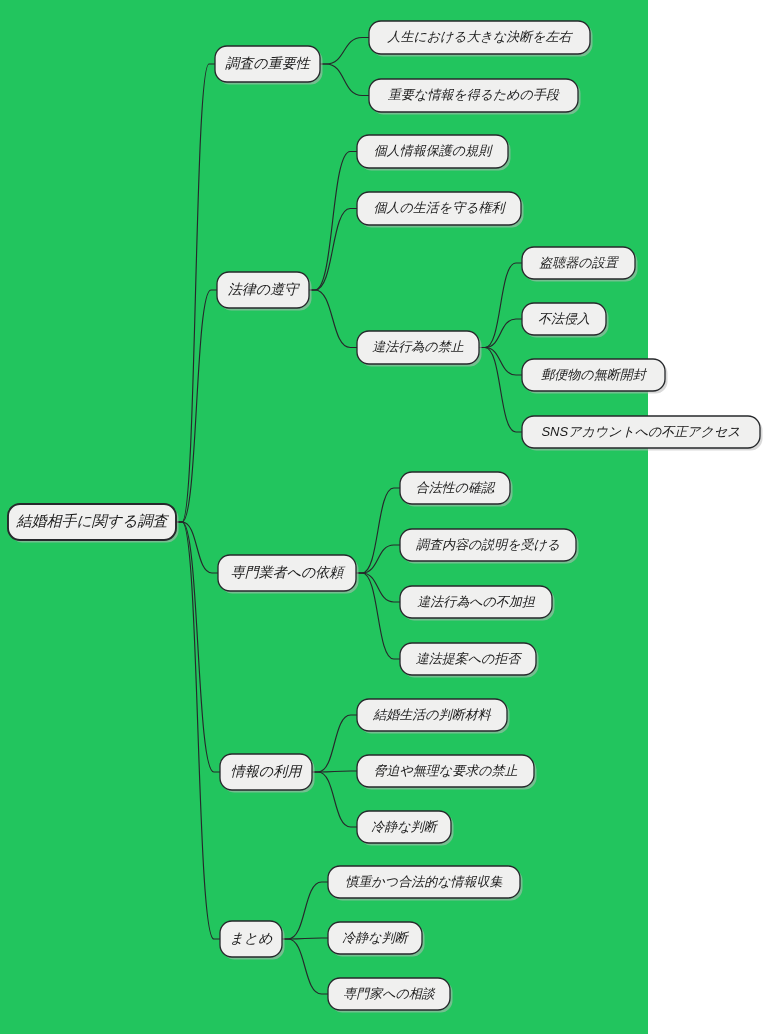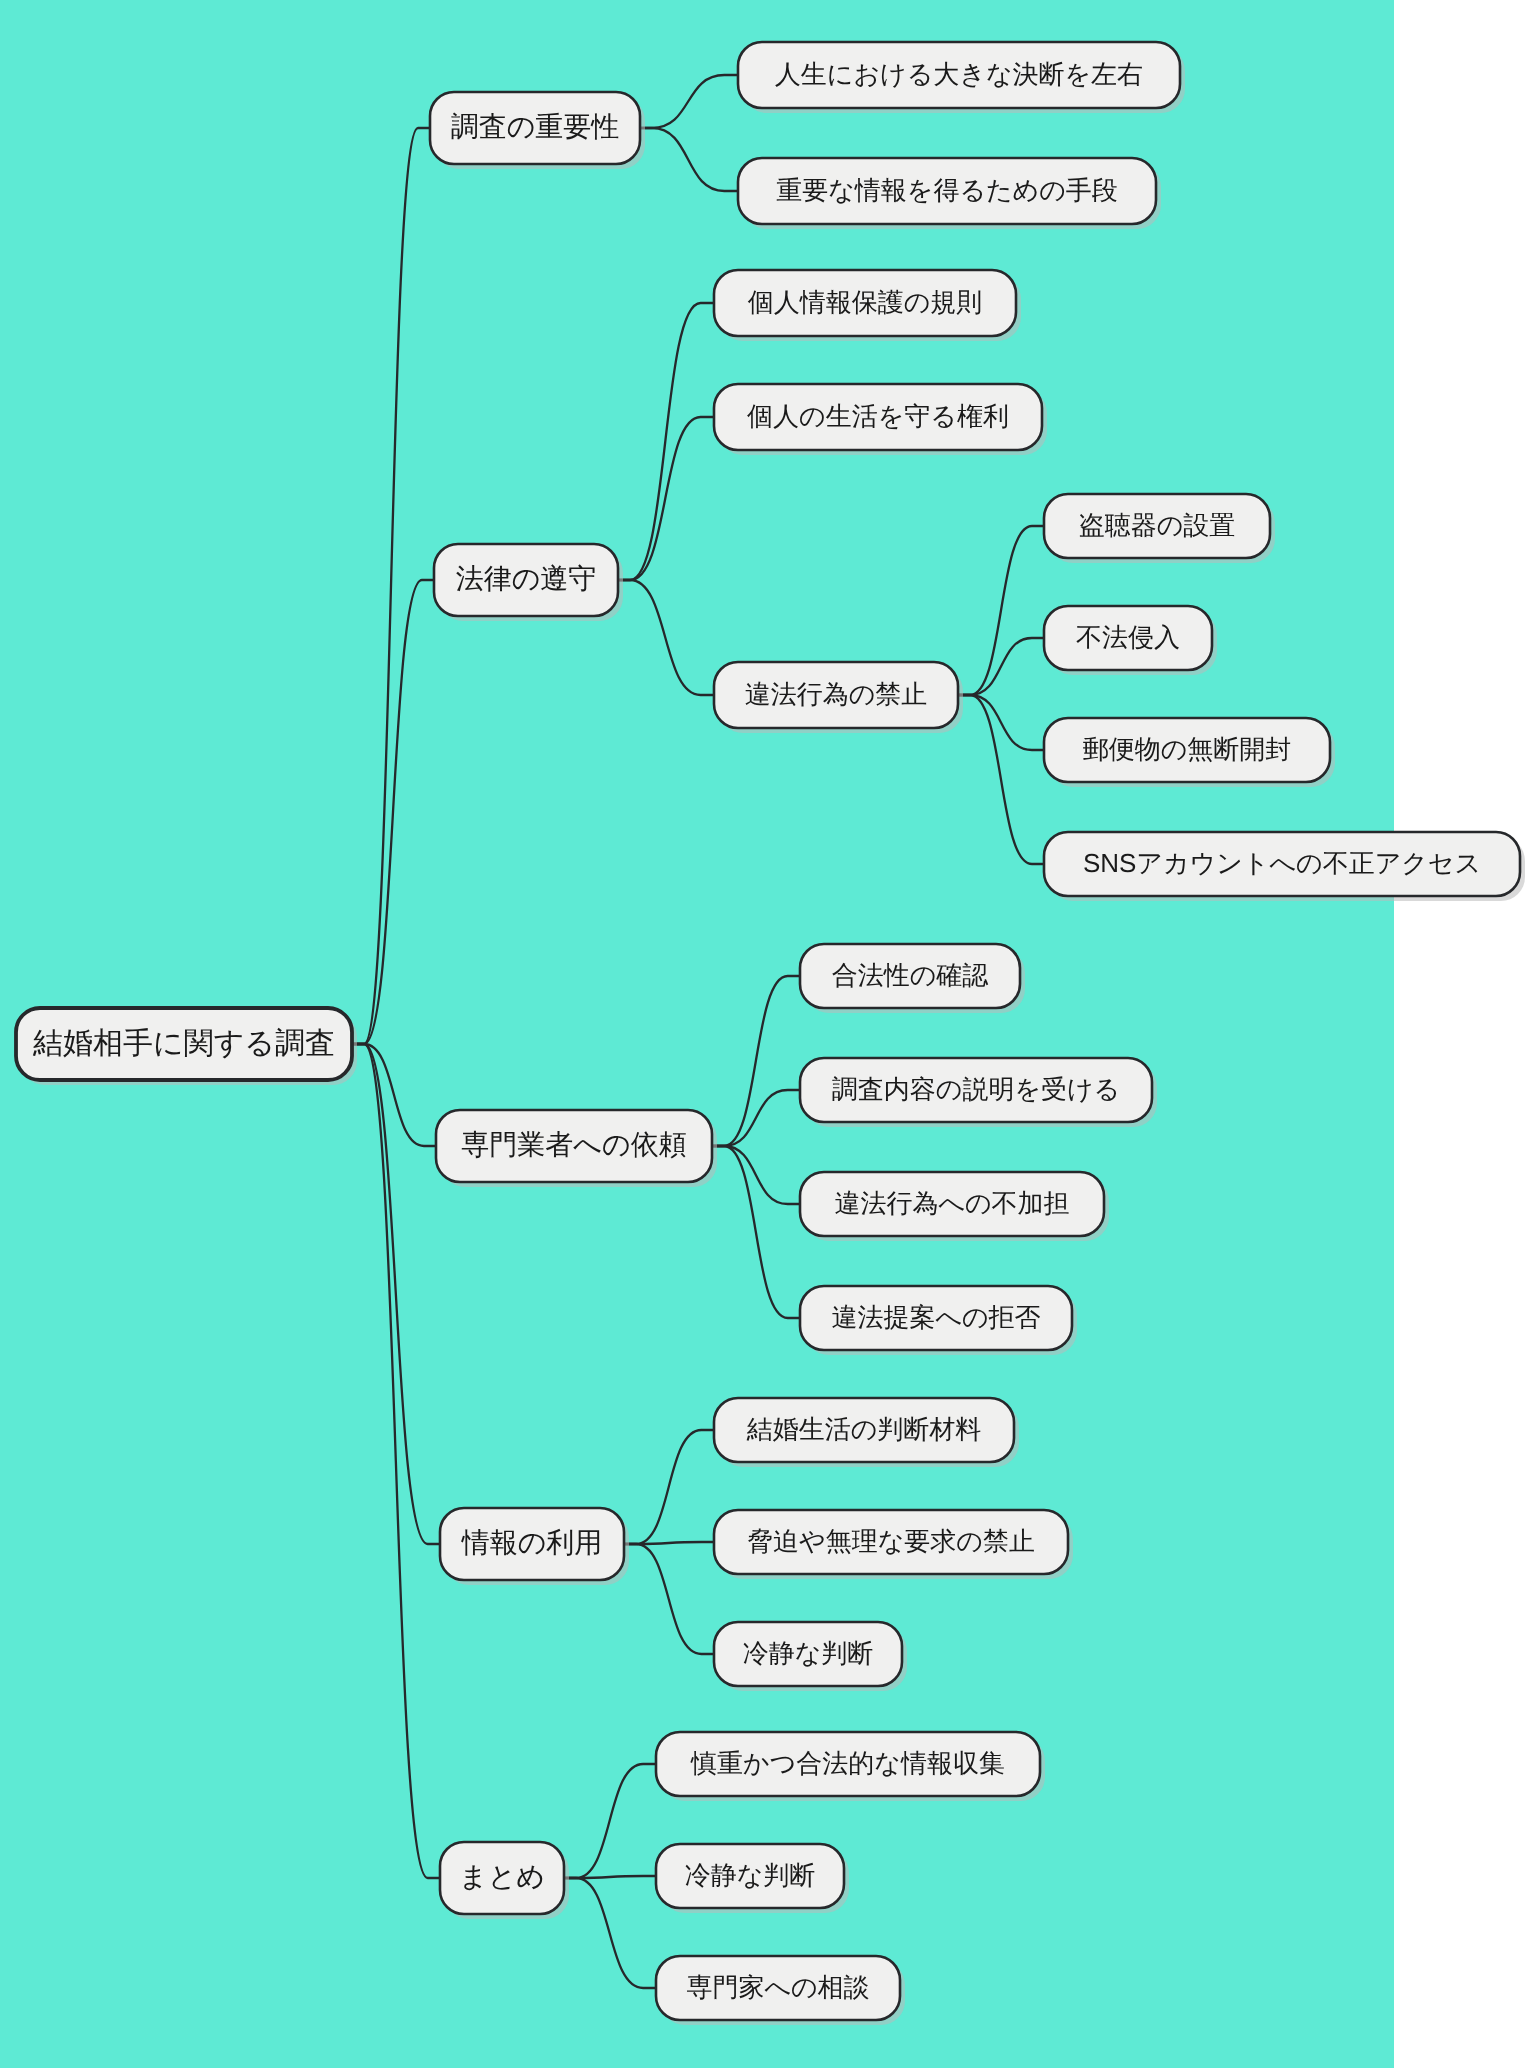--- a/index.html
+++ b/index.html
@@ -9,23 +9,24 @@
     background: #ffffff;
   }
   body {
     width: 769px;
     height: 1034px;
     font-family: "Liberation Sans", "DejaVu Sans", sans-serif;
     overflow: hidden;
   }
   #mindmap-root {
     position: relative;
-    width: 697px;
+    width: 648px;
     height: 1034px;
-    background: #5eead4;
+    background: #22c55e;
+    font-style: italic;
   }
   svg#mindmap-svg {
     position: absolute;
     top: 0;
     left: 0;
     width: 769px;
     height: 1034px;
     display: block;
   }
   .edge-path {

